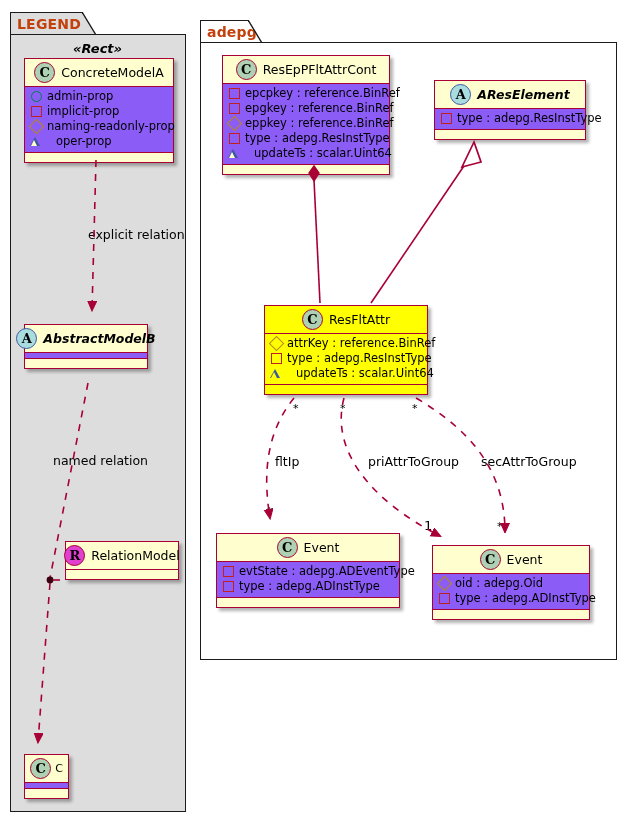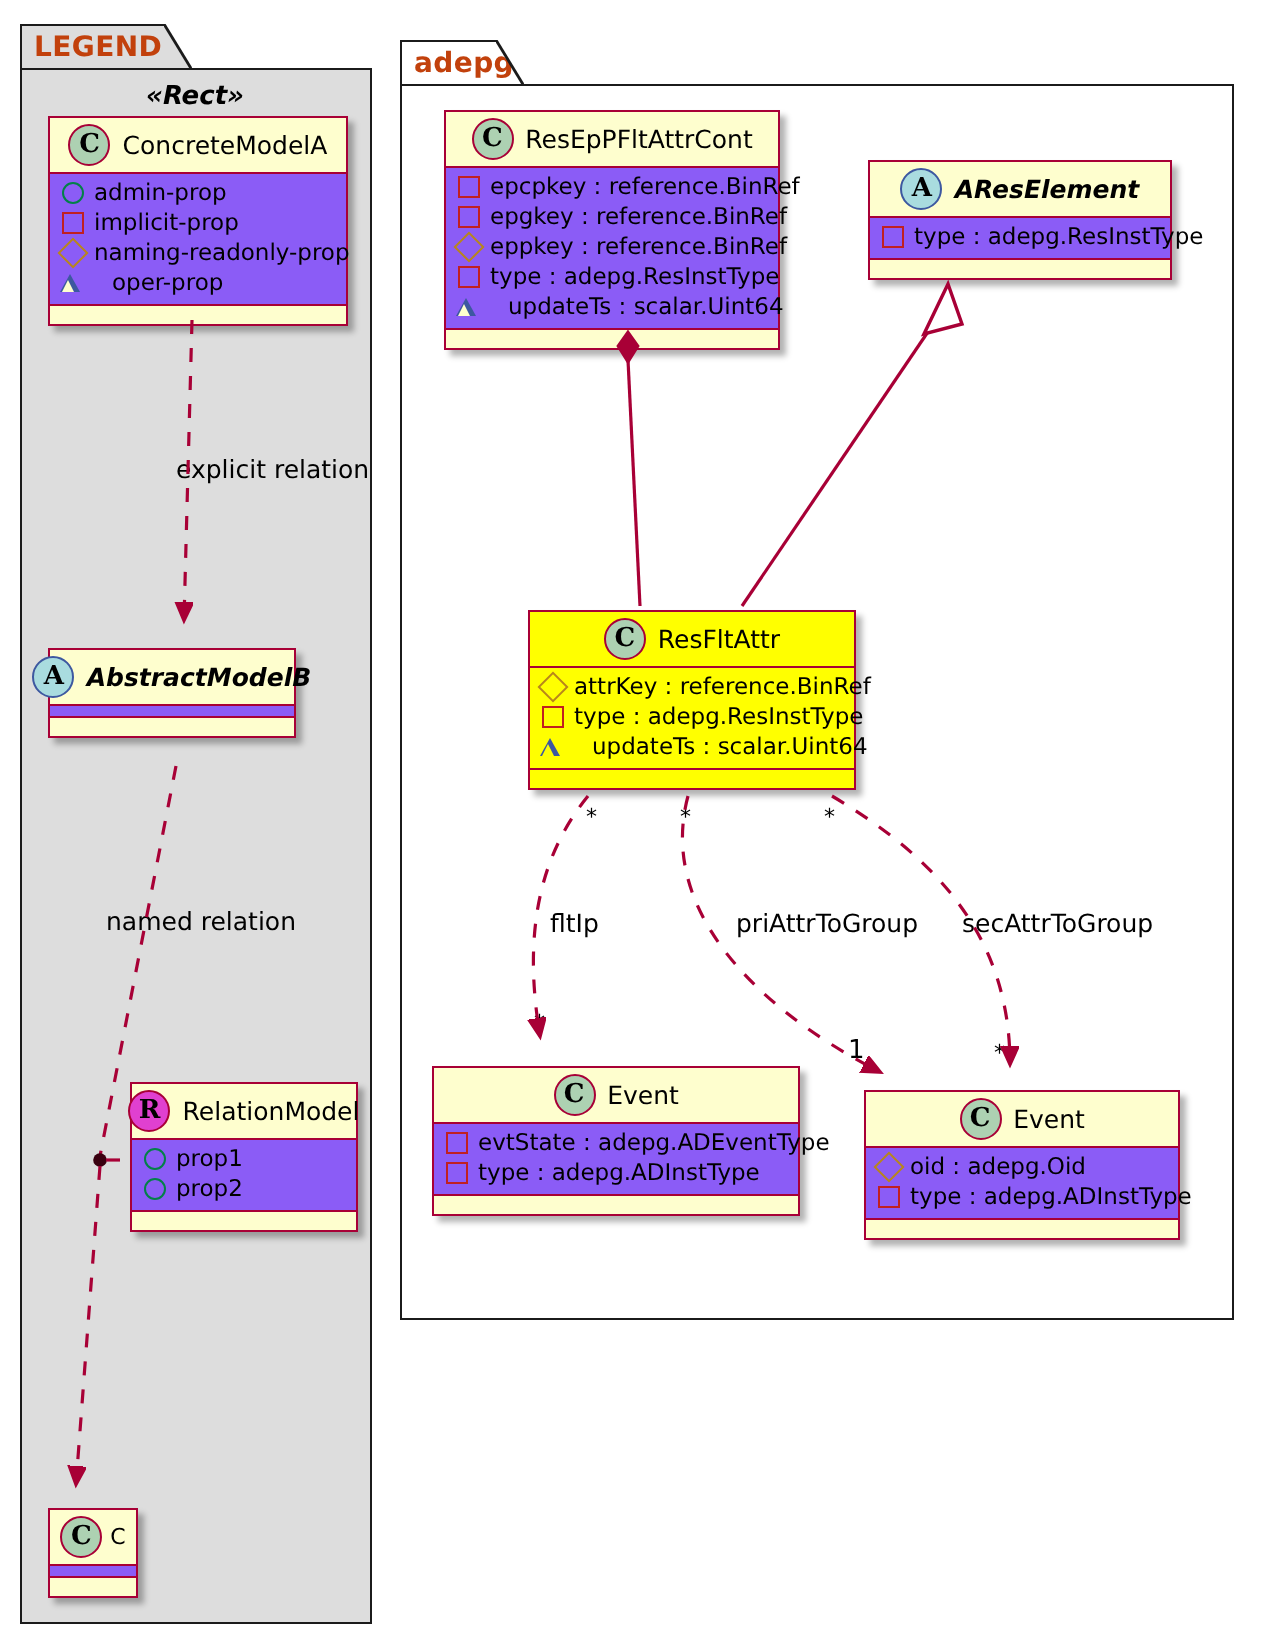--- a/index.html
+++ b/index.html
@@ -122,30 +122,20 @@
     </div>
     <div class="attrs" style="height:6px;"></div>
     <div class="foot"></div>
   </div>
 
   <div class="cls" style="left:65px;top:541px;width:114px;">
     <div class="hdr">
       <span class="badge r">R</span>
       <span class="nm">RelationModel</span>
     </div>
-    <div class="attrs">
-      <div class="attr">
-        <span class="gl circ"></span>
-        <span>prop1</span>
-      </div>
-      <div class="attr">
-        <span class="gl circ"></span>
-        <span>prop2</span>
-      </div>
-    </div>
     <div class="foot"></div>
   </div>
 
   <div class="cls" style="left:24px;top:754px;width:45px;">
     <div class="hdr" style="padding:3px 4px;gap:4px;">
       <span class="badge c">C</span>
       <span class="nm" style="font-size:11px;">C</span>
     </div>
     <div class="attrs" style="height:6px;"></div>
     <div class="foot"></div>

